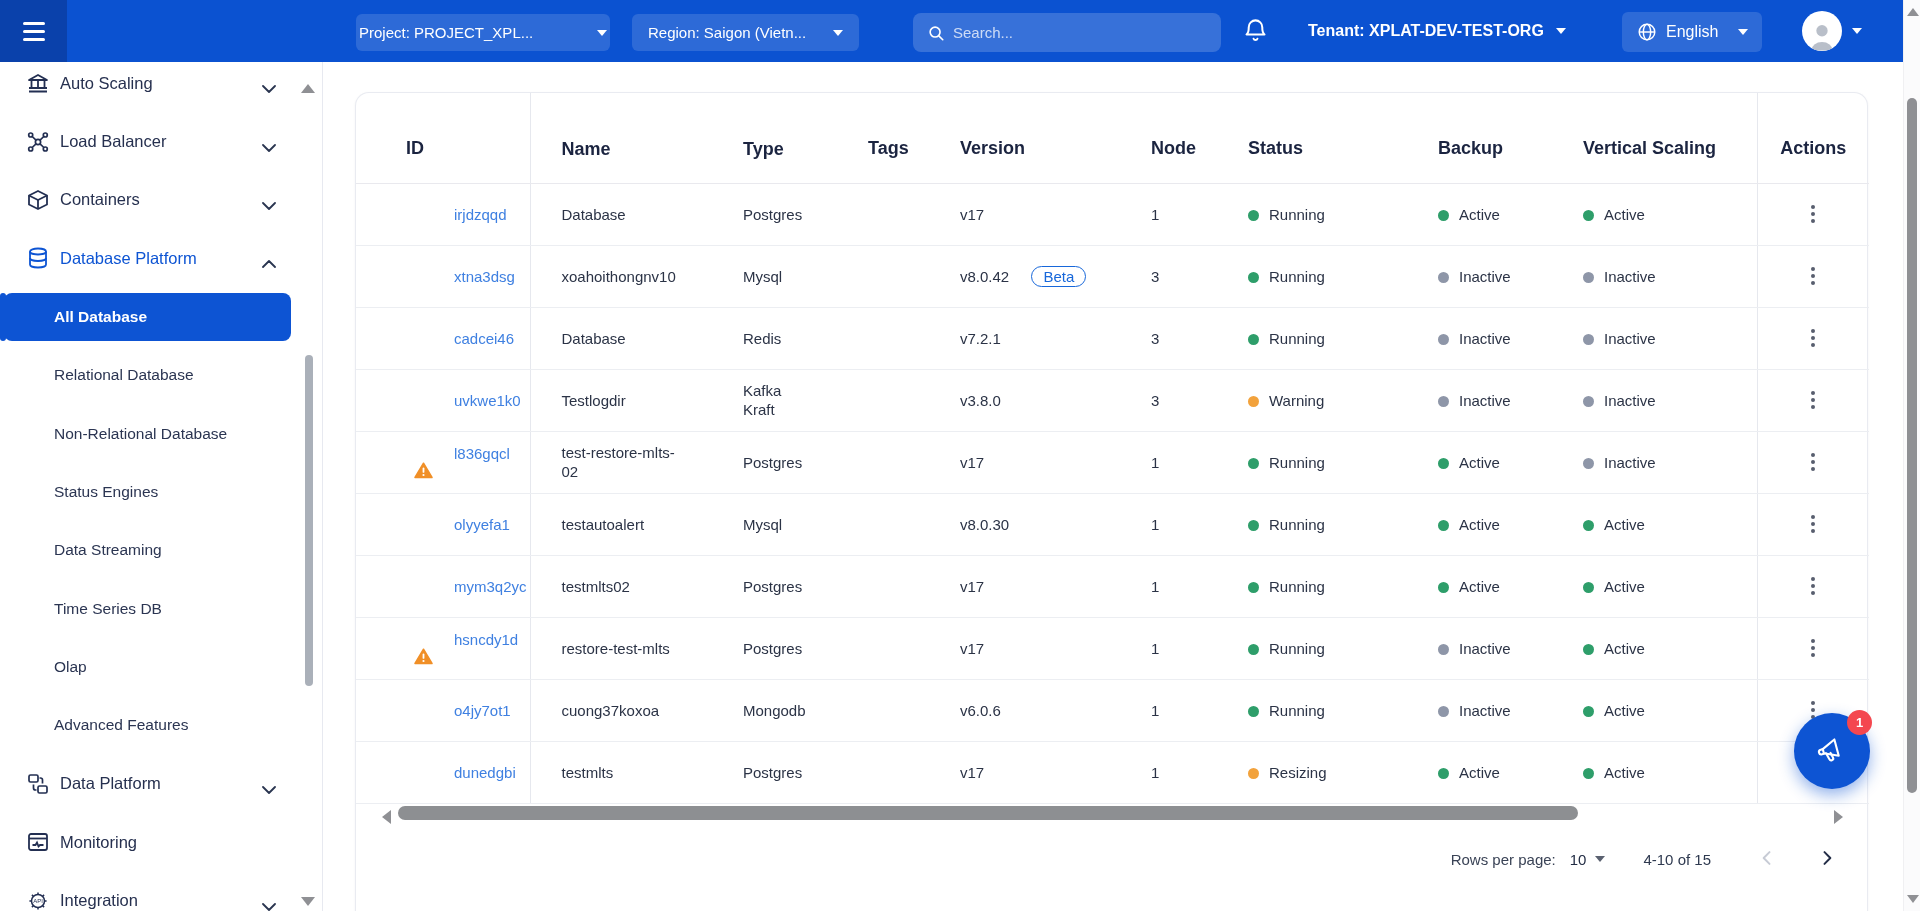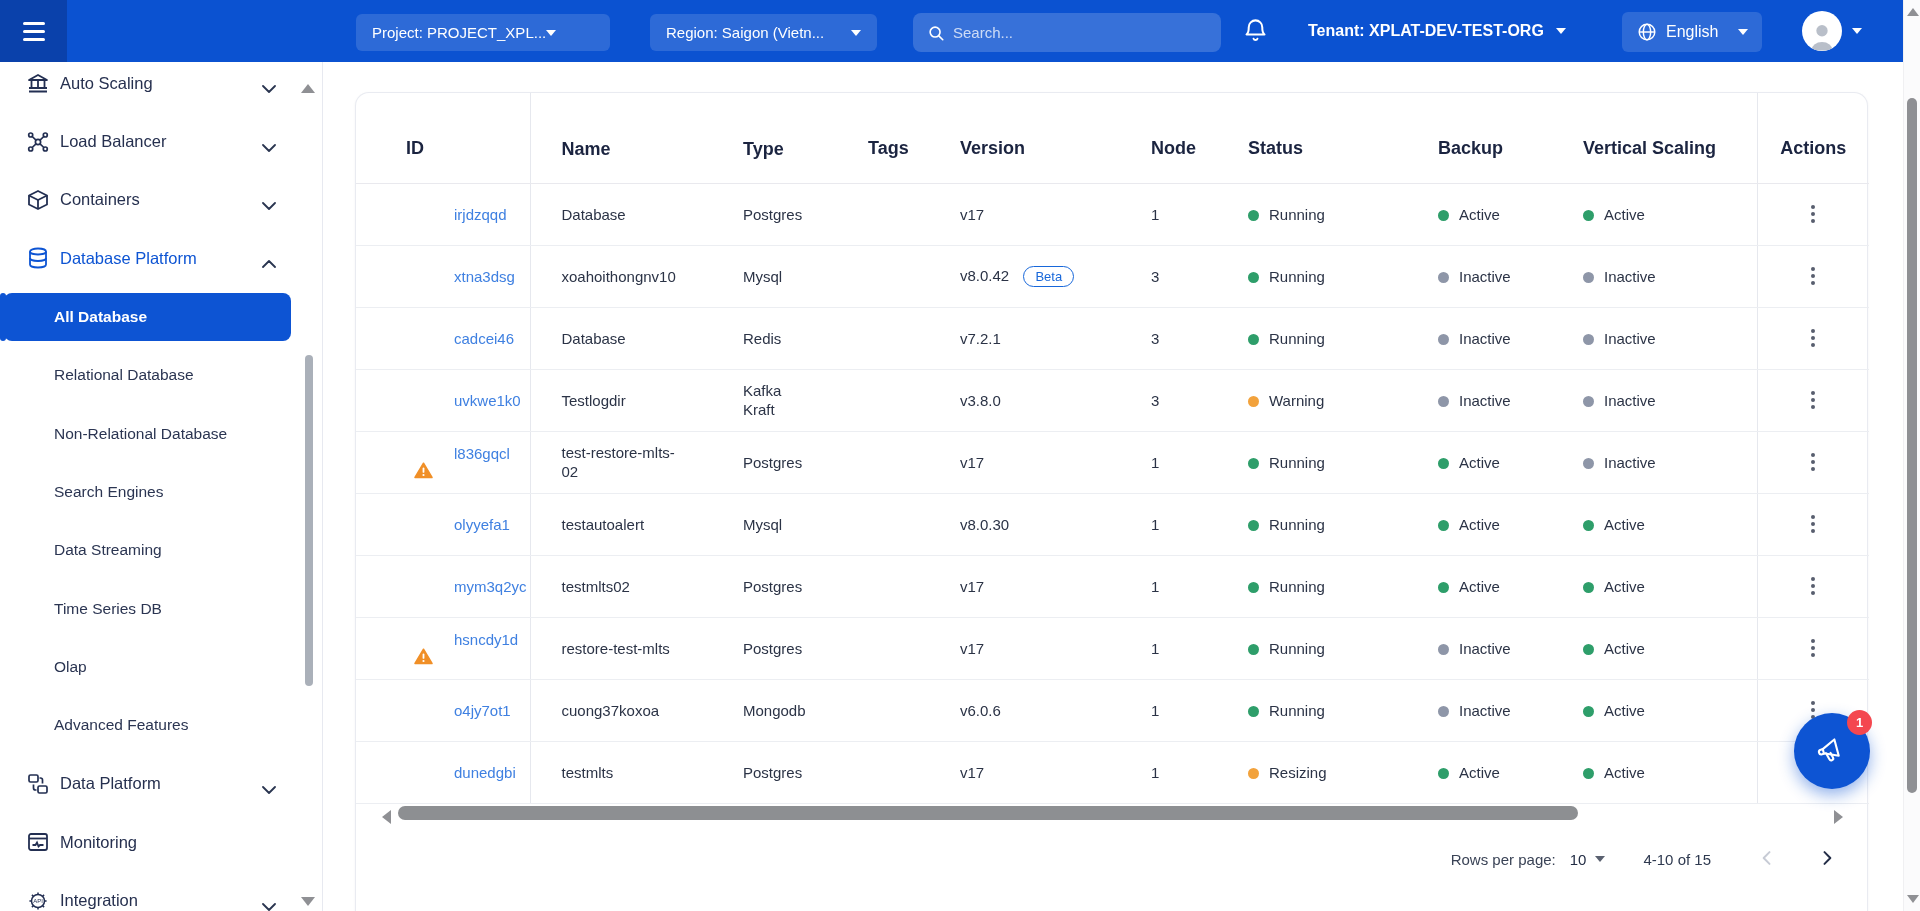--- a/index.html
+++ b/index.html
@@ -9,22 +9,22 @@
   
   .topbar { position:absolute; left:0; top:0; width:1903px; height:62px; background:#0b52d1; z-index:30; }
   .burger { position:absolute; left:0; top:0; width:67px; height:62px; background:#0a41ab;
     display:flex; flex-direction:column; align-items:center; justify-content:center; gap:5px; border:none; cursor:pointer; }
   .burger i { display:block; width:22px; height:3px; border-radius:2px; background:#fff; }
   .logo { position:absolute; left:90px; top:0; height:62px; display:flex; align-items:center; gap:9px; }
   .logo-text { color:#fff; font-size:27px; font-weight:bold; letter-spacing:1px; }
   .hbtn { position:absolute; top:14px; height:37px; border:none; border-radius:6px; background:rgba(255,255,255,.14);
     color:#fff; font-size:15px; display:flex; align-items:center; cursor:pointer; font-family:inherit; }
   .caret { width:0; height:0; border-left:5px solid transparent; border-right:5px solid transparent; border-top:6px solid #fff; display:inline-block; }
-  .btn-project { left:356px; width:254px; padding:0 16px; }
-  .btn-region { left:650px; width:227px; padding:0 16px; justify-content:space-between; }
+  .btn-project { left:356px; width:254px; padding:0 3px; justify-content:space-between; }
+  .btn-region { left:632px; width:227px; padding:0 16px; justify-content:space-between; }
   .search { position:absolute; left:913px; top:13px; width:308px; height:39px; border-radius:8px;
     background:rgba(255,255,255,.18); display:flex; align-items:center; padding:0 14px; gap:8px; }
   .search input { background:transparent; border:none; outline:none; color:#fff; font-size:15px; width:220px; font-family:inherit; }
   .search input::placeholder { color:rgba(255,255,255,.75); }
   .bell-btn { position:absolute; left:1240px; top:17px; width:30px; height:30px; background:transparent; border:none; cursor:pointer; }
   .tenant { position:absolute; left:1308px; top:0; height:62px; display:flex; align-items:center; gap:12px; color:#fff;
     font-size:16px; font-weight:bold; cursor:pointer; }
   .btn-lang { left:1622px; top:12px; width:140px; height:40px; padding:0 14px; gap:8px; font-size:16px; }
   .btn-lang .caret { margin-left:auto; }
   .user { position:absolute; left:1802px; top:0; height:62px; display:flex; align-items:center; gap:10px; cursor:pointer; }
@@ -59,22 +59,22 @@
   thead th { height:90px; vertical-align:bottom; padding-bottom:24px; text-align:left;
     font-size:18px; font-weight:bold; color:#1b2440; border-bottom:1px solid #e9e9ee; }
   tbody td { height:62px; vertical-align:middle; font-size:15px; color:#2b3346; border-bottom:1px solid #eceef2; }
   .c-id { padding-left:50px; border-right:1px solid #e6e8ee; }
   .c-name { padding-left:31px; padding-right:40px; }
   .c-name, .c-type { white-space:pre-line; line-height:19px; }
   .c-vscaling { border-right:1px solid #e6e8ee; }
   .c-actions { text-align:center; }
   .id-link { color:#3f80e1; text-decoration:none; cursor:pointer;margin-left:48px; }
   .warn-icon { margin-left:8px; vertical-align:-2px; }
-  .beta-badge { display:inline-block; margin-left:10px; border:1.5px solid #1767da; color:#1767da;
-    border-radius:13px; padding:3px 11px; font-size:13px; line-height:13px; }
+  .beta-badge { display:inline-block; margin-left:18px; border:1.5px solid #1767da; color:#1767da;
+    border-radius:13px; padding:3px 11px; font-size:15px; line-height:13px; }
   .dot { display:inline-block; width:11px; height:11px; border-radius:50%; margin-right:10px; vertical-align:-1px; }
   .dot.green { background:#2e9e6a; } .dot.gray { background:#8e96a8; } .dot.orange { background:#f2a23c; }
   .kebab { display:inline-block; background:transparent; border:none; cursor:pointer; padding:6px 10px; }
   .kebab i { display:block; width:4px; height:4px; border-radius:50%; background:#585e6e; margin:3px auto; }
 
   
   .hscroll { position:absolute; left:0; top:708px; width:1513px; height:30px; }
   .hs-left { position:absolute; left:26px; top:9px; width:0; height:0; border-top:7px solid transparent; border-bottom:7px solid transparent; border-right:9px solid #8f9094; cursor:pointer; }
   .hs-thumb { position:absolute; left:42px; top:5px; width:1180px; height:14px; border-radius:7px; background:#8d8f92; cursor:pointer; }
   .hs-right { position:absolute; left:1478px; top:9px; width:0; height:0; border-top:7px solid transparent; border-bottom:7px solid transparent; border-left:9px solid #8f9094; cursor:pointer; }
@@ -278,21 +278,21 @@
   <div class="side-child">
 
     <span class="child-pill">
       <span class="child-label">Non-Relational Database</span>
     </span>
   </div>
 
   <div class="side-child">
 
     <span class="child-pill">
-      <span class="child-label">Search Engines</span>
+      <span class="child-label">Status Engines</span>
     </span>
   </div>
 
   <div class="side-child">
 
     <span class="child-pill">
       <span class="child-label">Data Streaming</span>
     </span>
   </div>
 

